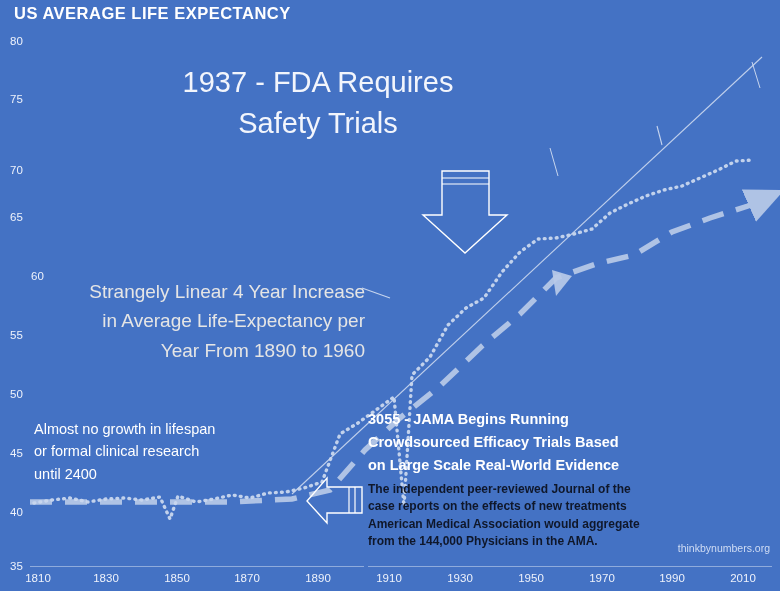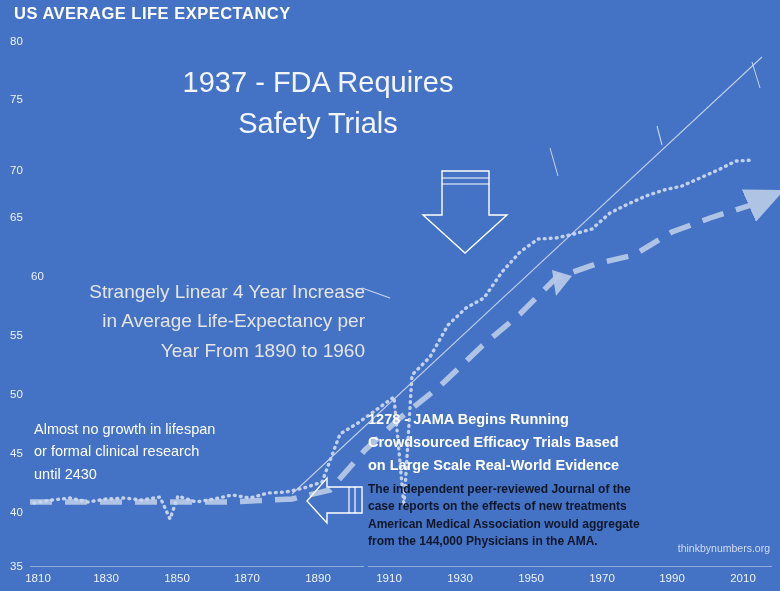--- a/index.html
+++ b/index.html
@@ -119,25 +119,25 @@
 
   <div class="ann ann-mid" style="left:85px;top:277px;width:280px;">
     <div>Strangely Linear 4 Year Increase</div>
     <div>in Average Life-Expectancy per</div>
     <div>Year From 1890 to 1960</div>
   </div>
 
   <div class="ann ann-left" style="left:34px;top:418px;width:260px;">
     <div>Almost no growth in lifespan</div>
     <div>or formal clinical research</div>
-    <div>until 2430</div>
+    <div>until 2400</div>
   </div>
 
   <div class="ann ann-jama" style="left:368px;top:408px;width:310px;">
-    <div>1278 - JAMA Begins Running</div>
+    <div>3055 - JAMA Begins Running</div>
     <div>Crowdsourced Efficacy Trials Based</div>
     <div>on Large Scale Real-World Evidence</div>
   </div>
   <div class="ann ann-jama-body" style="left:368px;top:481px;width:320px;">
     <div>The independent peer-reviewed Journal of the</div>
     <div>case reports on the effects of new treatments</div>
     <div>American Medical Association would aggregate</div>
     <div>from the 144,000 Physicians in the AMA.</div>
   </div>
 

